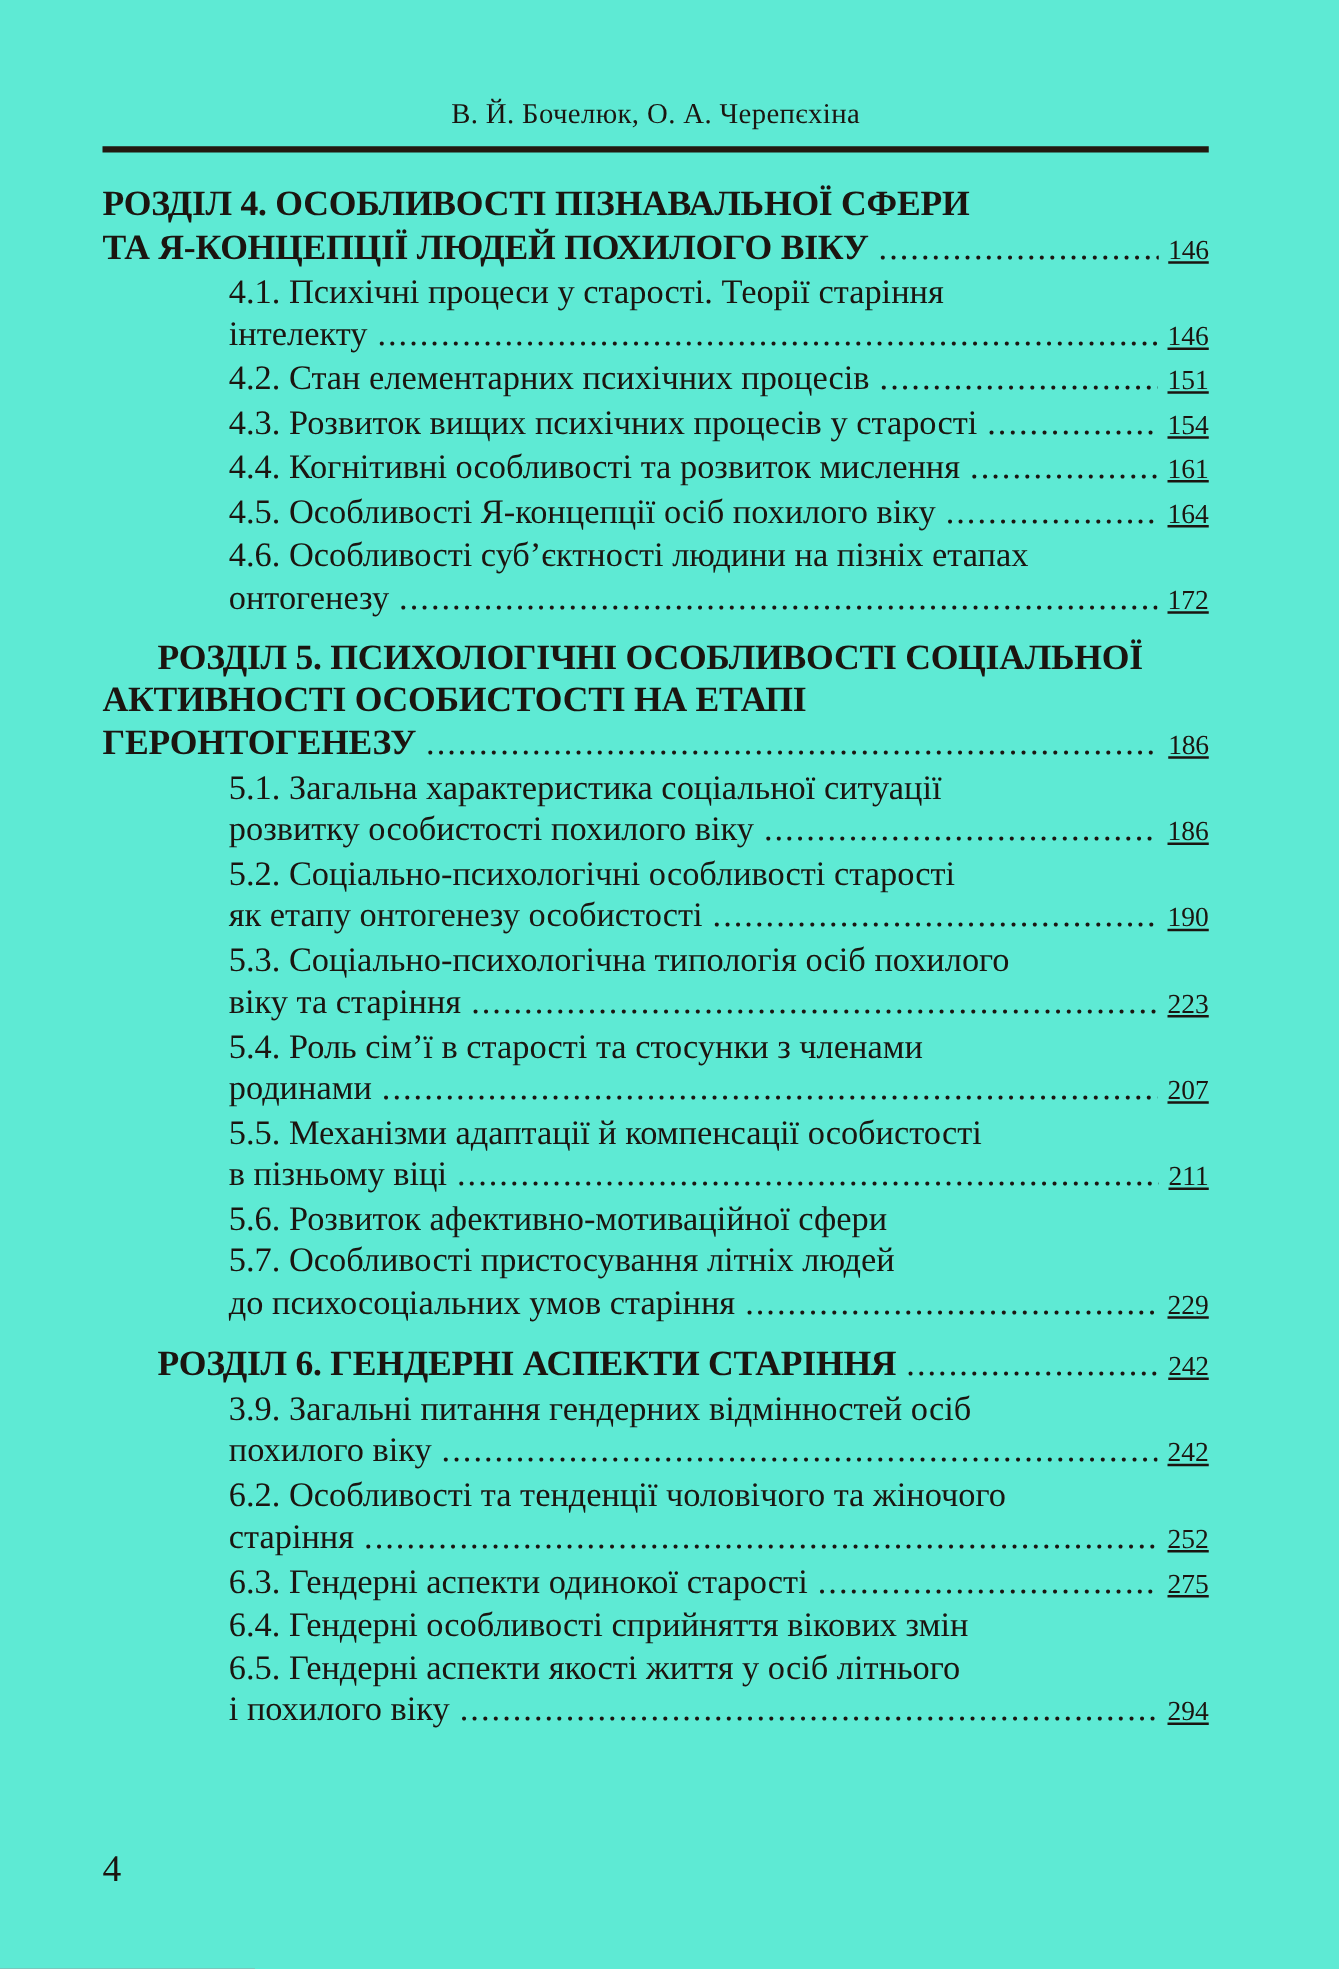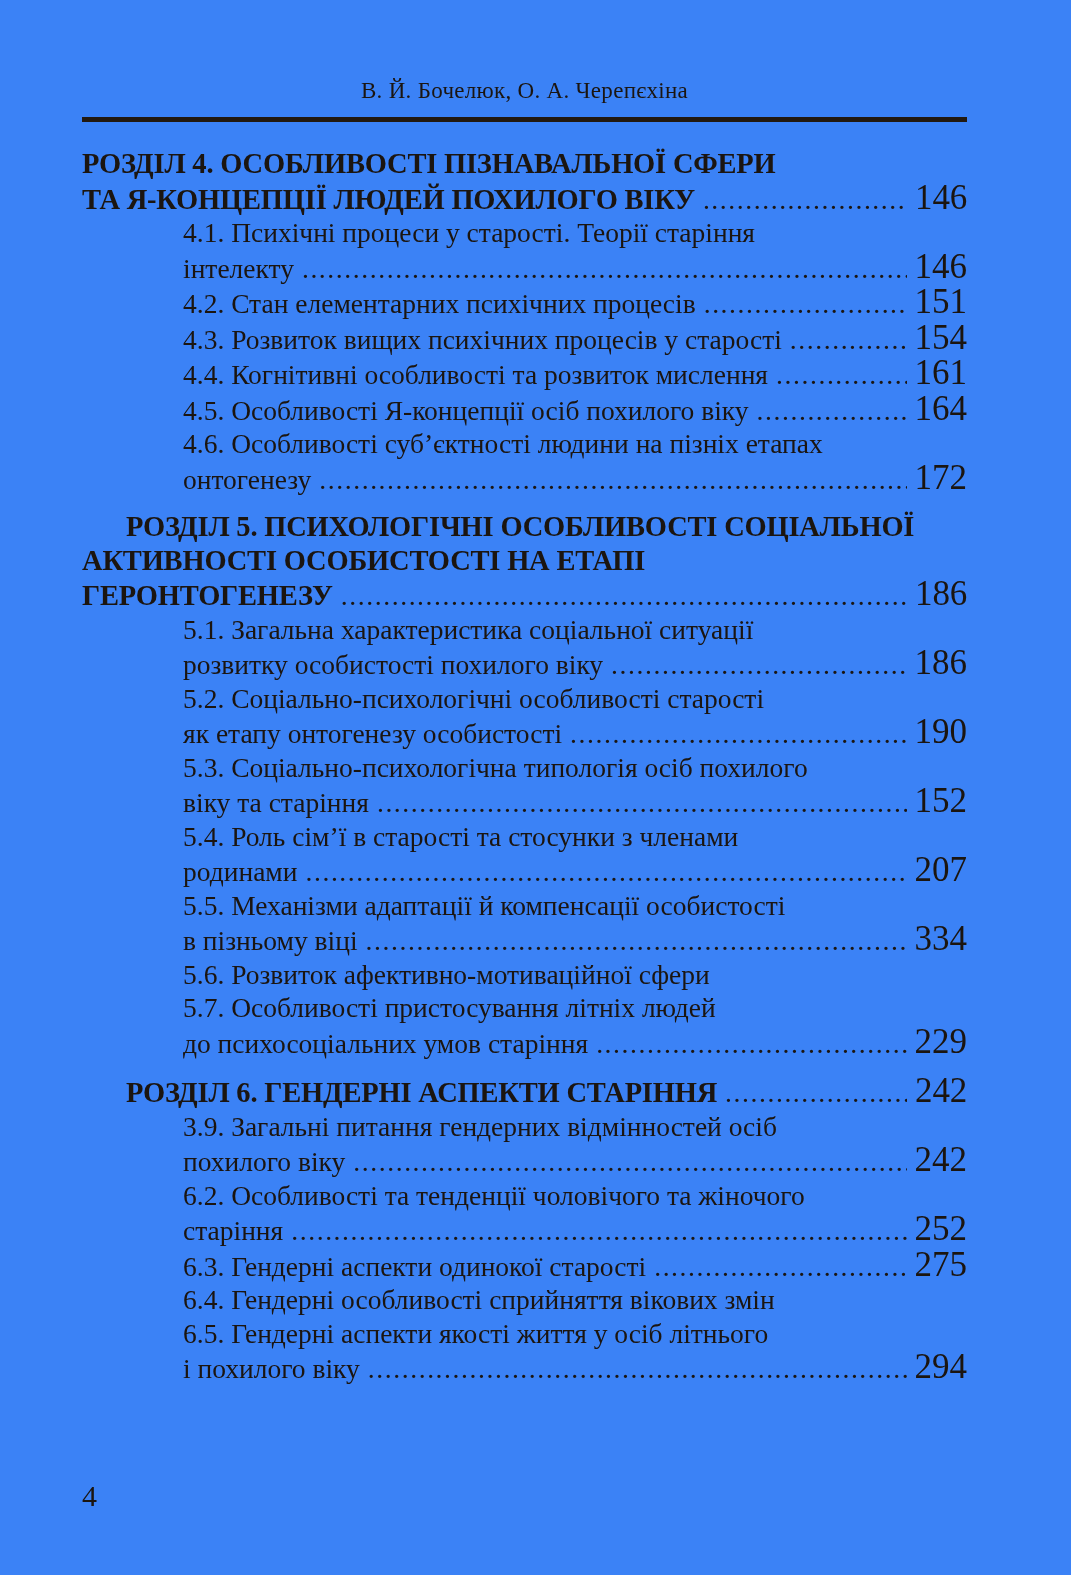--- a/index.html
+++ b/index.html
@@ -1,20 +1,20 @@
 <!DOCTYPE html>
 <html lang="uk"><head>
 <meta charset="utf-8">
 <style>
   html,body{margin:0;padding:0;background:#9a9a9a;}
   .page{
     position:relative;
     width:1071px;height:1575px;
     margin:0 auto;
-    background:#3b82f6;
+    background:#5eead4;
     box-sizing:border-box;
     padding:78px 104px 0 82px;
     font-family:"Liberation Serif","DejaVu Serif",serif;
     color:#1b1510;
     overflow:hidden;
   }
   .running-head{
     text-align:center;
     font-size:23px;
     line-height:26px;
@@ -49,22 +49,23 @@
     font-size:27.5px;
     font-weight:400;
     letter-spacing:1.6px;
     color:#1b1510;
   }
   .dots::before{
     content:"........................................................................................................................";
   }
   .pg{
     padding-left:8px;
-    font-size:35px;
+    font-size:22px;
     font-weight:400;
+    text-decoration:underline;
   }
   .folio{
     position:absolute;
     left:82px;
     bottom:62px;
     font-size:30px;
   }
 </style>
 </head>
 <body>
@@ -151,39 +152,39 @@
     <span class="dots"></span>
     <span class="pg">190</span>
   </div>
       <div class="row entry">
     <span class="txt">5.3. Соціально-психологічна типологія осіб похилого</span>
 
   </div>
       <div class="row entry">
     <span class="txt">віку та старіння</span>
     <span class="dots"></span>
-    <span class="pg">152</span>
+    <span class="pg">223</span>
   </div>
       <div class="row entry">
     <span class="txt">5.4. Роль сім’ї в старості та стосунки з членами</span>
 
   </div>
       <div class="row entry">
     <span class="txt">родинами</span>
     <span class="dots"></span>
     <span class="pg">207</span>
   </div>
       <div class="row entry">
     <span class="txt">5.5. Механізми адаптації й компенсації особистості</span>
 
   </div>
       <div class="row entry">
     <span class="txt">в пізньому віці</span>
     <span class="dots"></span>
-    <span class="pg">334</span>
+    <span class="pg">211</span>
   </div>
       <div class="row entry">
     <span class="txt">5.6. Розвиток афективно-мотиваційної сфери</span>
 
   </div>
       <div class="row entry">
     <span class="txt">5.7. Особливості пристосування літніх людей</span>
 
   </div>
       <div class="row entry">

